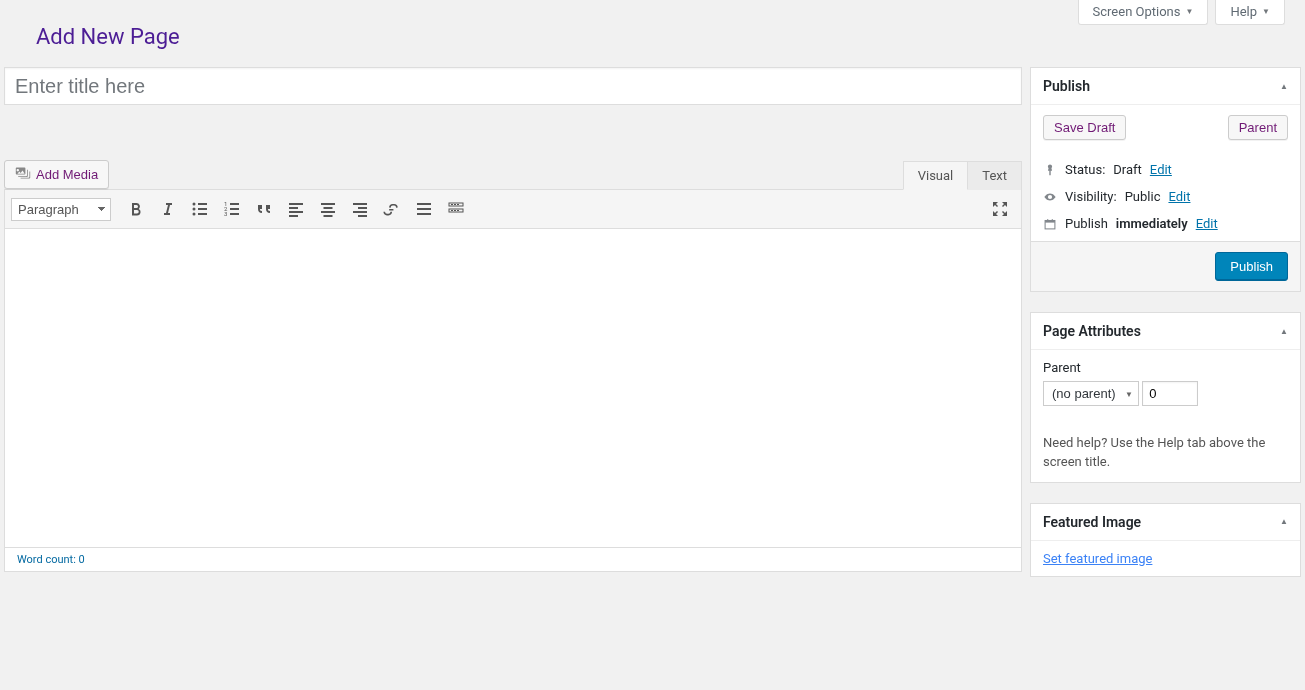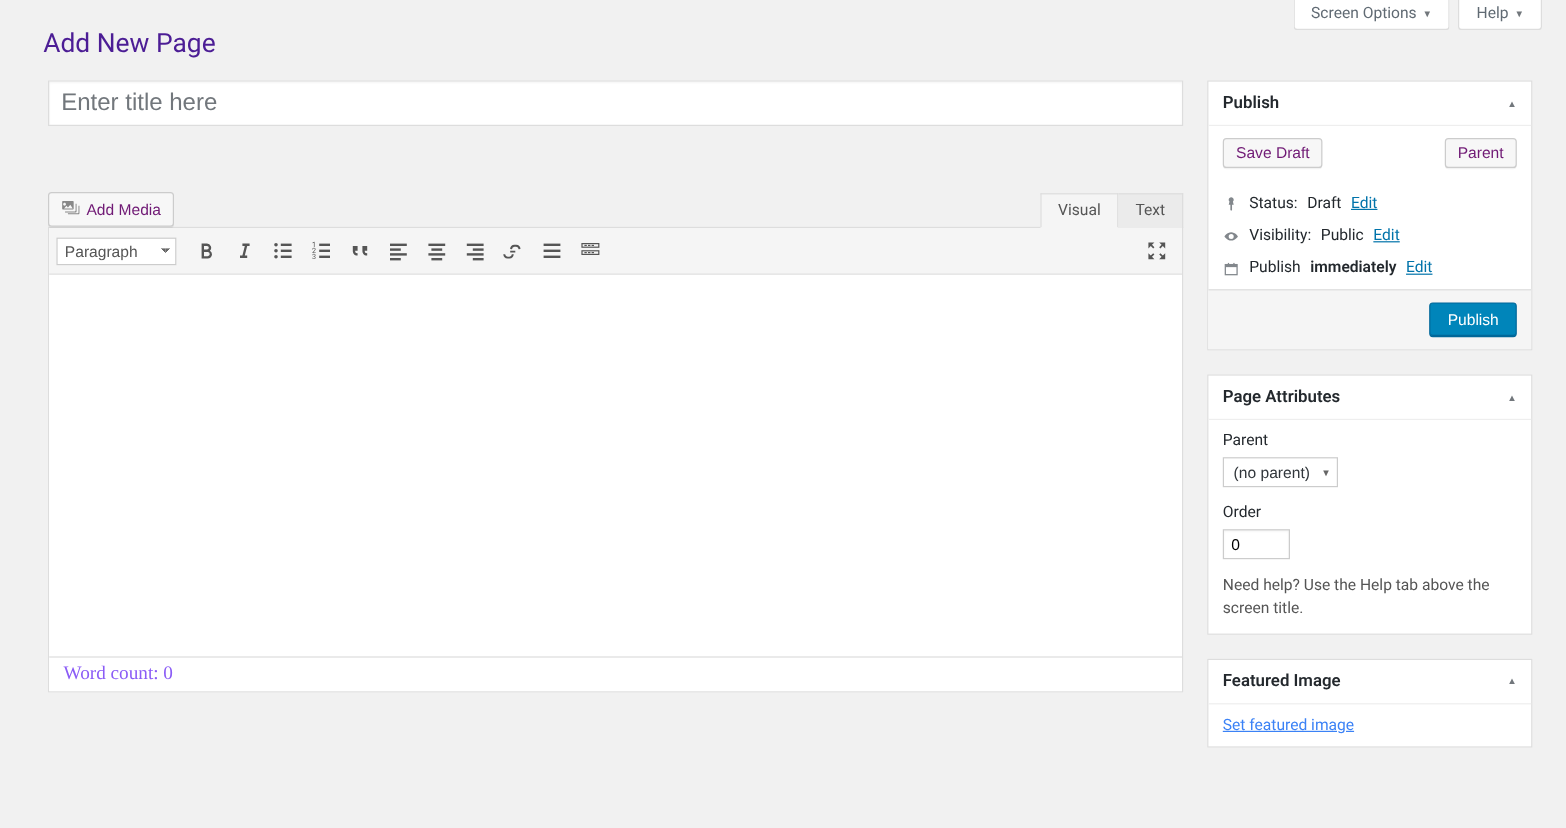--- a/index.html
+++ b/index.html
@@ -42,23 +42,22 @@
 
   h1.page-title {
     font-size: 22px;
     font-weight: 400;
     color: #4c1d95;
     padding: 24px 0 8px 36px;
   }
 
   .layout {
     display: flex;
-    gap: 20px;
-    padding: 0 28px;
-    margin-left: 12px;
+    gap: 8px;
+    padding: 0 4px;
   }
   .main-col { flex: 1; }
   .side-col { width: 271px; }
 
   
   .title-input {
     width: 100%;
     height: 38px;
     padding: 3px 10px;
     font-size: 20px;
@@ -153,23 +152,22 @@
   .tool-spacer { flex: 1; }
 
   .editor-content {
     height: 318px;
     background: #fff;
   }
   .editor-footer {
     border-top: 1px solid #ddd;
     background: #fff;
     padding: 5px 12px;
-    font-size: 16px;
-    color: #8b5cf6;
-    font-family: Liberation Serif, serif;
+    font-size: 11px;
+    color: #0369a1;
   }
 
   
   .metabox {
     border: 1px solid #ddd;
     background: #fff;
     margin-top: 20px;
   }
   .side-col .metabox:first-child { margin-top: 10px; }
   .metabox-head {
@@ -448,21 +446,20 @@
         <span class="tri-up">▲</span>
       </div>
       <div class="metabox-body">
         <label class="field-label">Parent</label>
         <div class="select-wrap">
           <select class="select-native">
             <option>(no parent)</option>
           </select>
           <span class="select-caret">▼</span>
         </div>
-        <label class="field-label">Order</label>
         <input type="text" class="num-input" value="0" style="">
         <p class="help-text">Need help? Use the Help tab above the screen title.</p>
       </div>
     </div>
 
     <div class="metabox">
       <div class="metabox-head">
         <h2>Featured Image</h2>
         <span class="tri-up">▲</span>
       </div>

